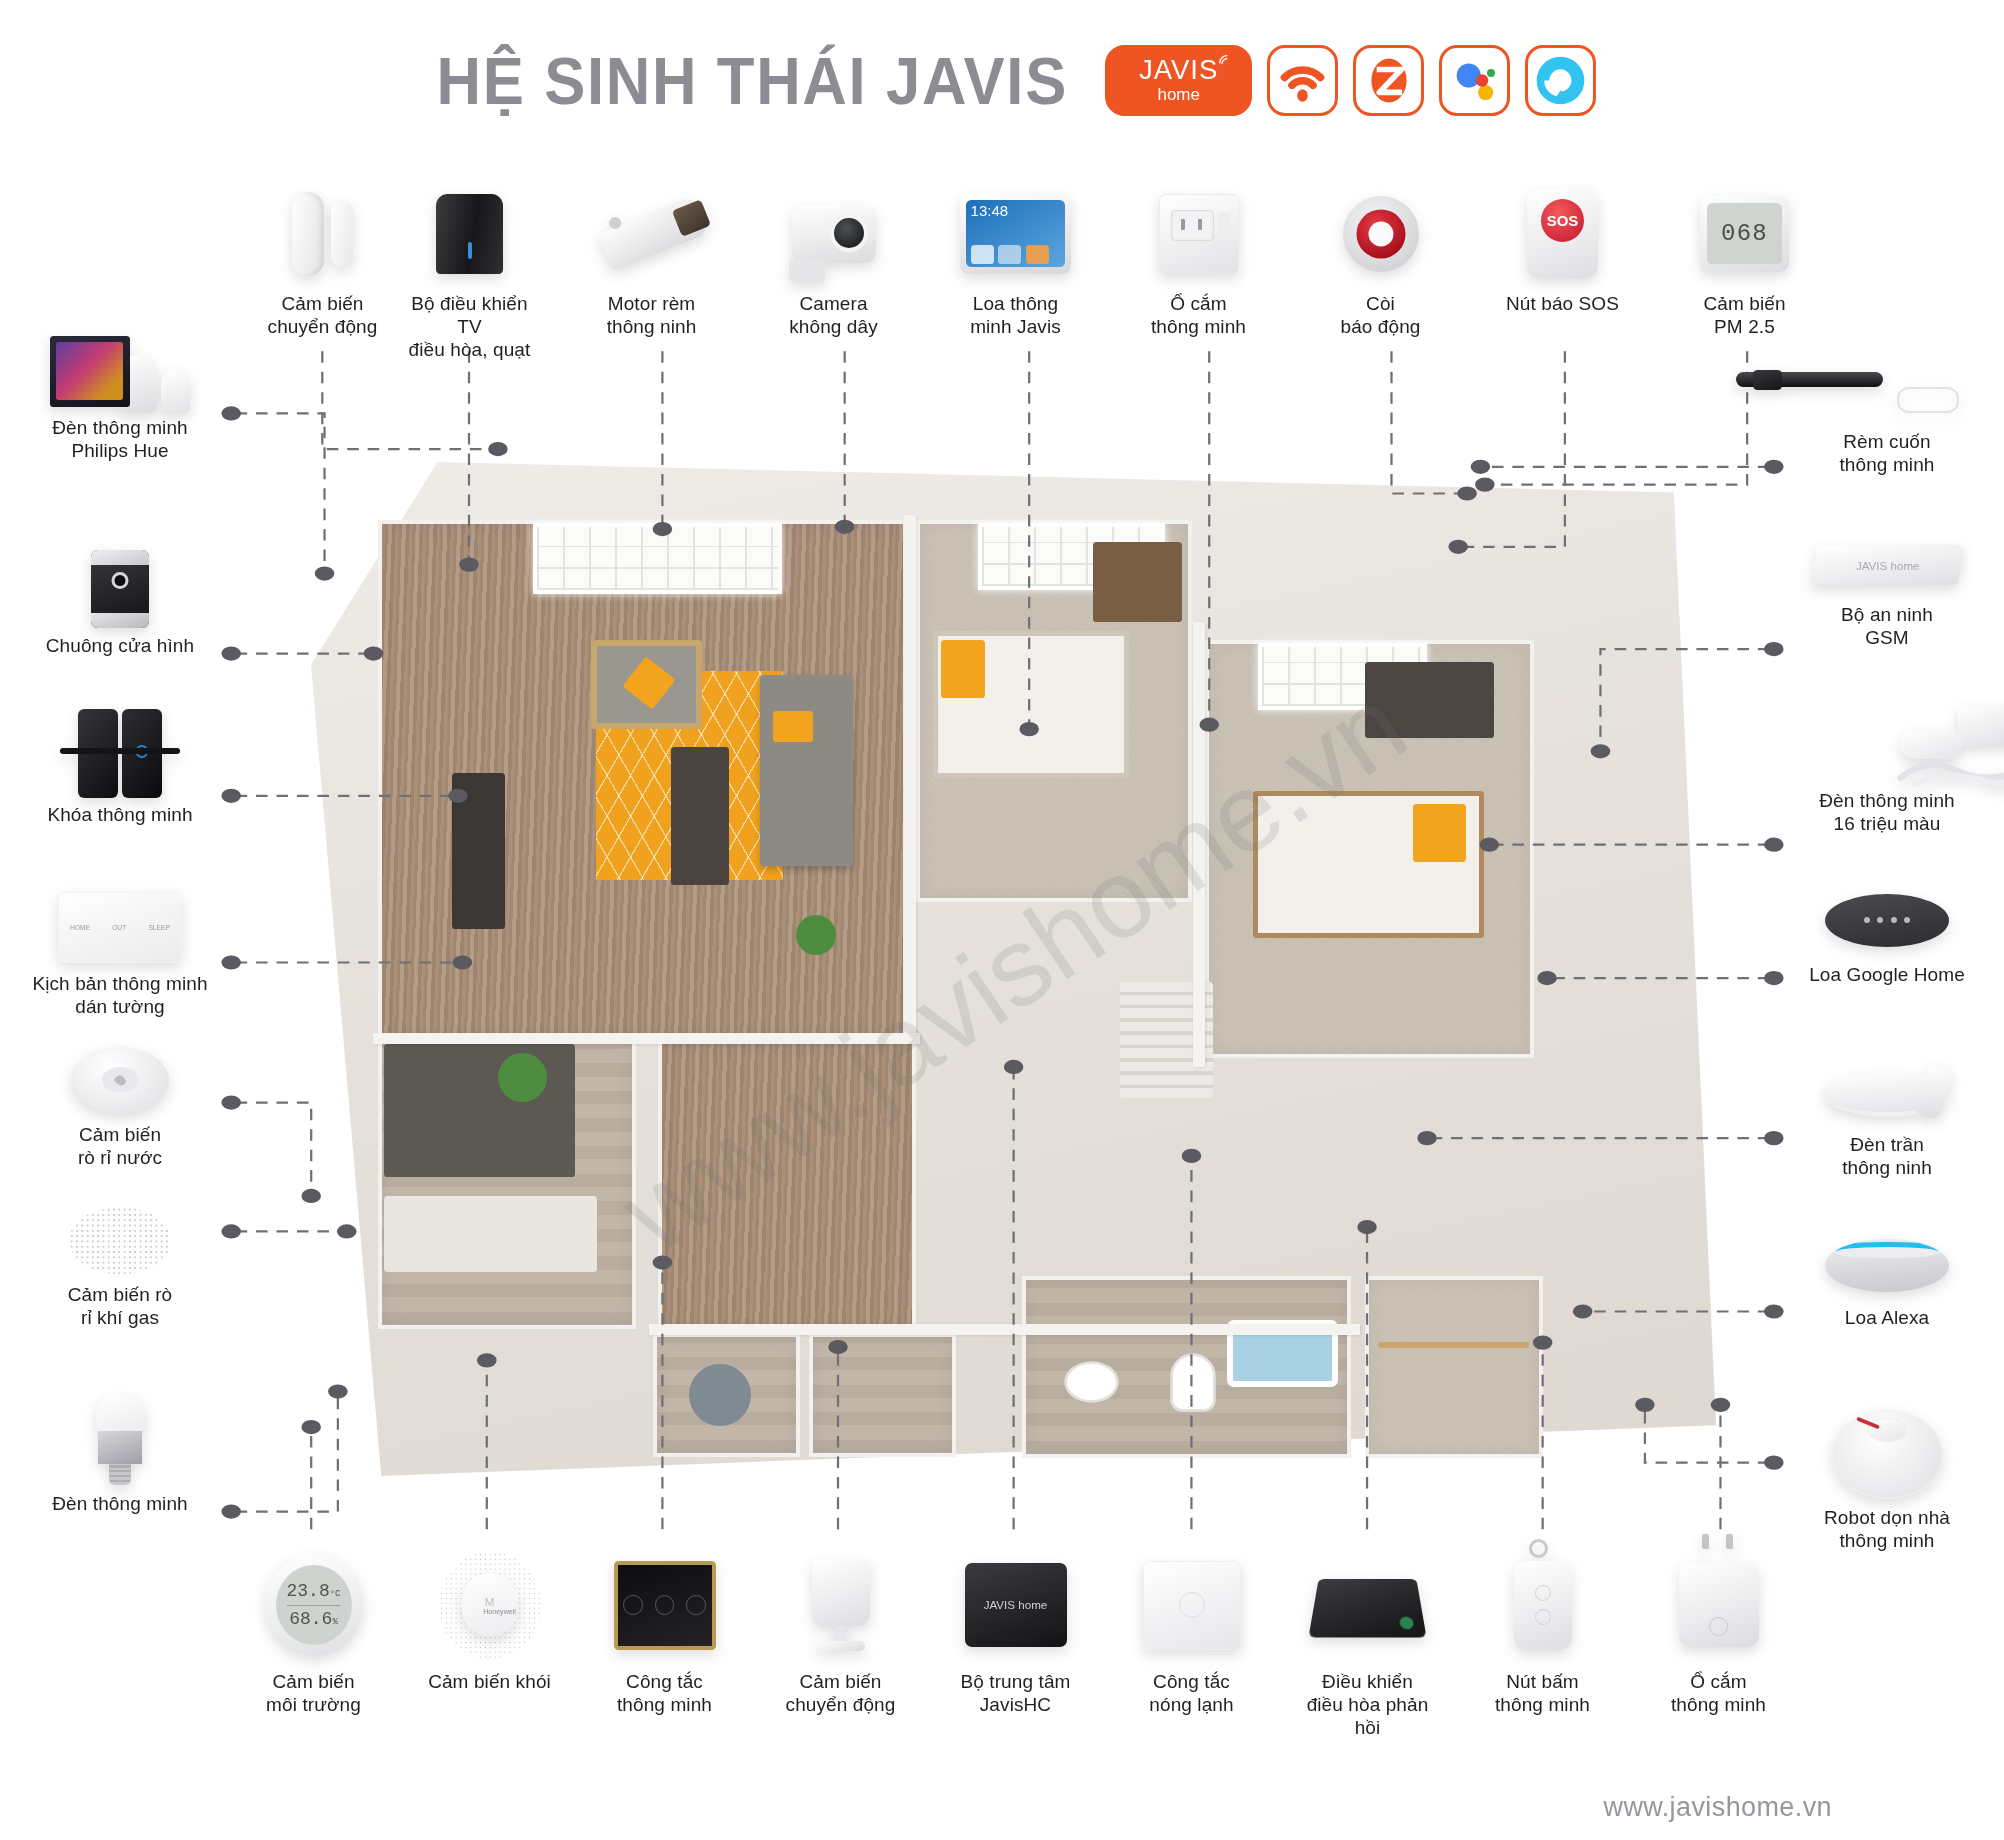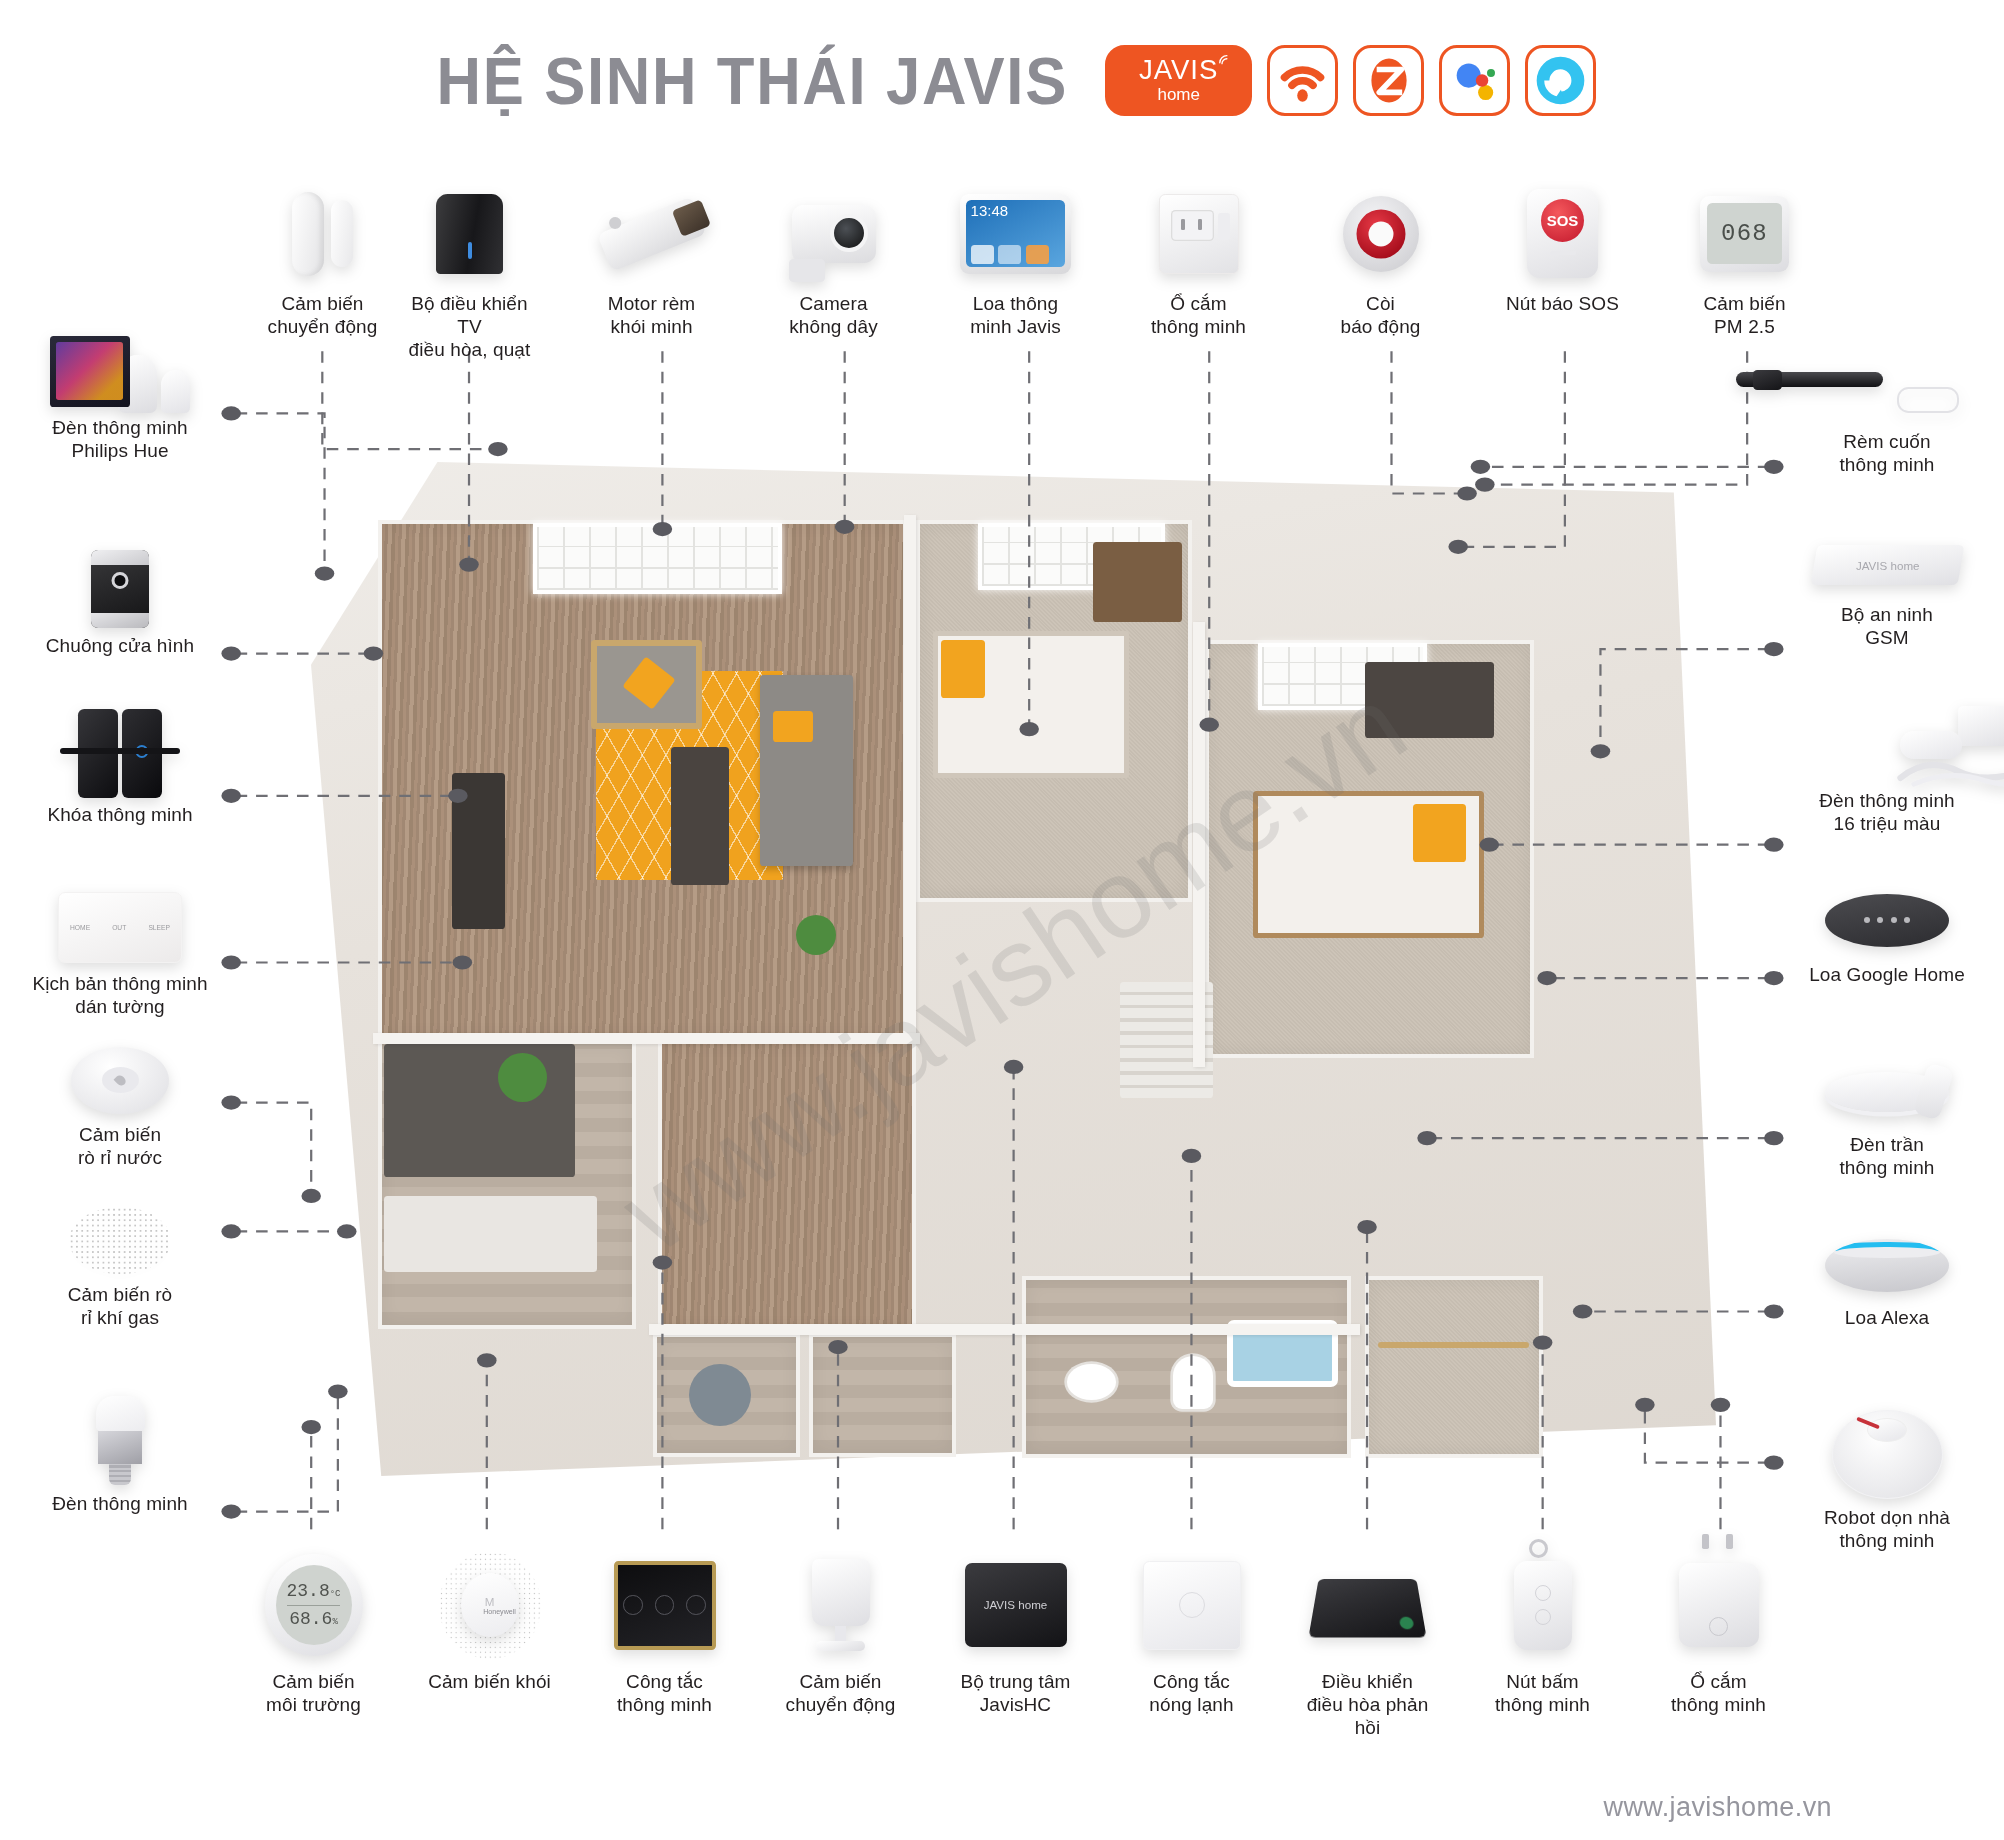--- a/index.html
+++ b/index.html
@@ -334,21 +334,21 @@
 </div>
 
 <div class="dev lbl-bot" style="left:587px;top:178px;width:129px;">
   <div class="thumb sh" style="height:111px;">
     <div style="width:102px;height:40px;border-radius:8px;background:linear-gradient(170deg,#fdfdfd,#d9d9dc);transform:rotate(-22deg);position:relative;">
       <div style="position:absolute;right:-7.1px;top:6.2px;width:31px;height:27.6px;border-radius:4.4px;background:linear-gradient(160deg,#6b5b4a,#3d3229);"></div>
       <div style="position:absolute;left:15px;top:-9.8px;width:11.6px;height:11.6px;border-radius:50%;background:#cfcfd2;"></div>
     </div>
   </div>
   <div class="lbl">Motor rèm
-khói minh</div>
+thông ninh</div>
 </div>
 
 <div class="dev lbl-bot" style="left:769px;top:178px;width:129px;">
   <div class="thumb sh" style="height:111px;">
     <div style="width:84px;height:58px;border-radius:11.6px;background:linear-gradient(170deg,#fff,#dcdcdf);position:relative;">
       <div style="position:absolute;right:7.1px;top:9.8px;width:38px;height:38px;border-radius:50%;background:radial-gradient(circle at 40% 35%,#4c5055,#111);border:4px solid #f4f4f5;"></div>
       <div style="position:absolute;left:-2.7px;bottom:-19.6px;width:36px;height:23px;background:#e6e6e9;border-radius:4.4px;"></div>
     </div>
   </div>
   <div class="lbl">Camera
@@ -539,21 +539,21 @@
   </div>
   <div class="lbl">Loa Google Home</div>
 </div>
 
 <div class="dev lbl-bot" style="left:1778px;top:1054px;width:218px;">
   <div class="thumb sh" style="height:76px;position:relative;">
     <div style="width:124px;height:40px;border-radius:50%;background:linear-gradient(175deg,#fff,#e3e3e7);box-shadow:0 4.4px 0 #f0f0f3;"></div>
     <div style="position:absolute;right:1.8px;top:10.7px;width:27px;height:53px;border-radius:9.8px;background:linear-gradient(160deg,#fff,#dedee2);transform:rotate(18deg);"></div>
   </div>
   <div class="lbl">Đèn trần
-thông minh</div>
+thông ninh</div>
 </div>
 
 <div class="dev lbl-bot" style="left:1778px;top:1227px;width:218px;">
   <div class="thumb sh" style="height:76px;">
     <div style="width:124px;height:53px;border-radius:50%;background:linear-gradient(175deg,#efeff1,#c7c7cc);position:relative;overflow:hidden;">
       <div style="position:absolute;left:4.4px;right:4.4px;top:3.6px;height:12.4px;border-radius:50%;background:#24bdf0;"></div>
       <div style="position:absolute;left:9px;right:9px;top:8px;height:11.6px;border-radius:50%;background:#ededf0;"></div>
     </div>
   </div>
   <div class="lbl">Loa Alexa</div>

